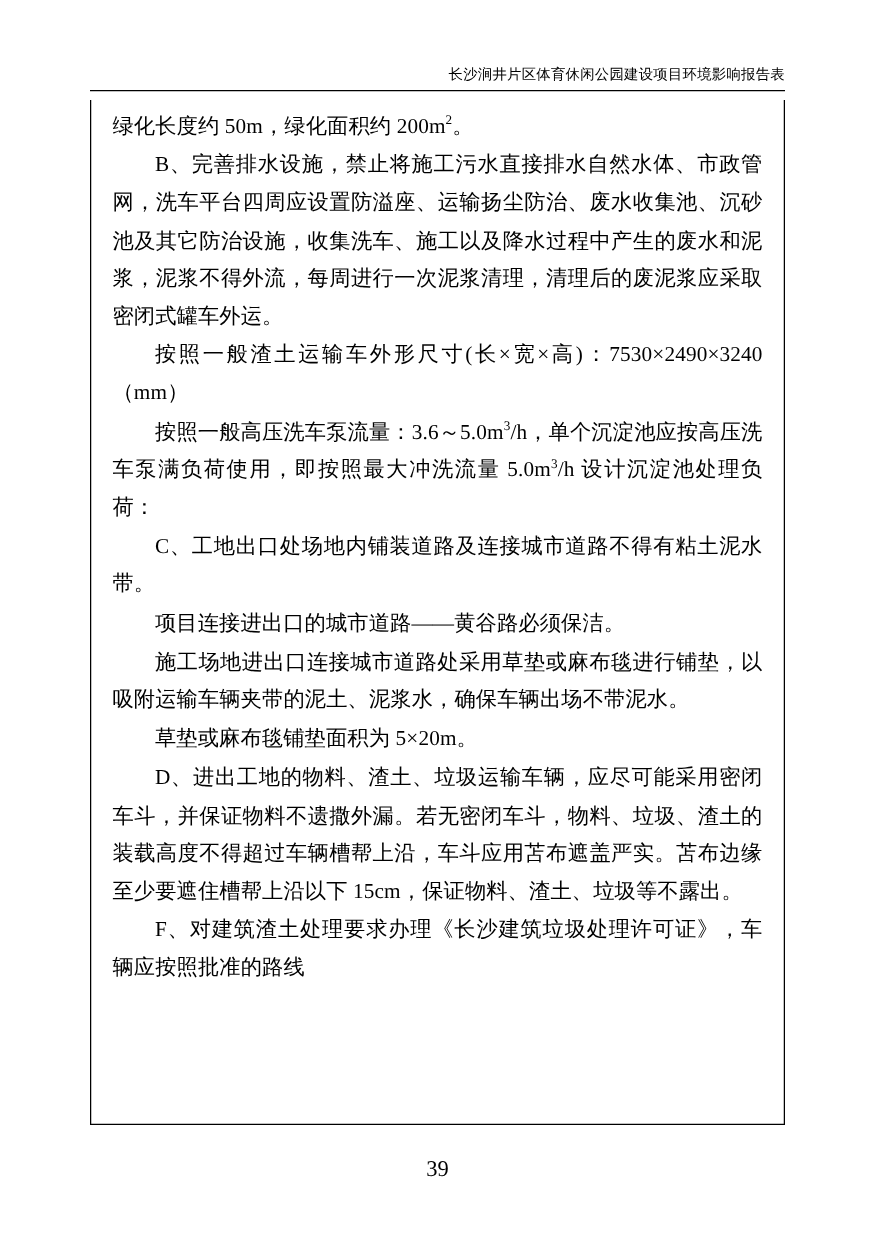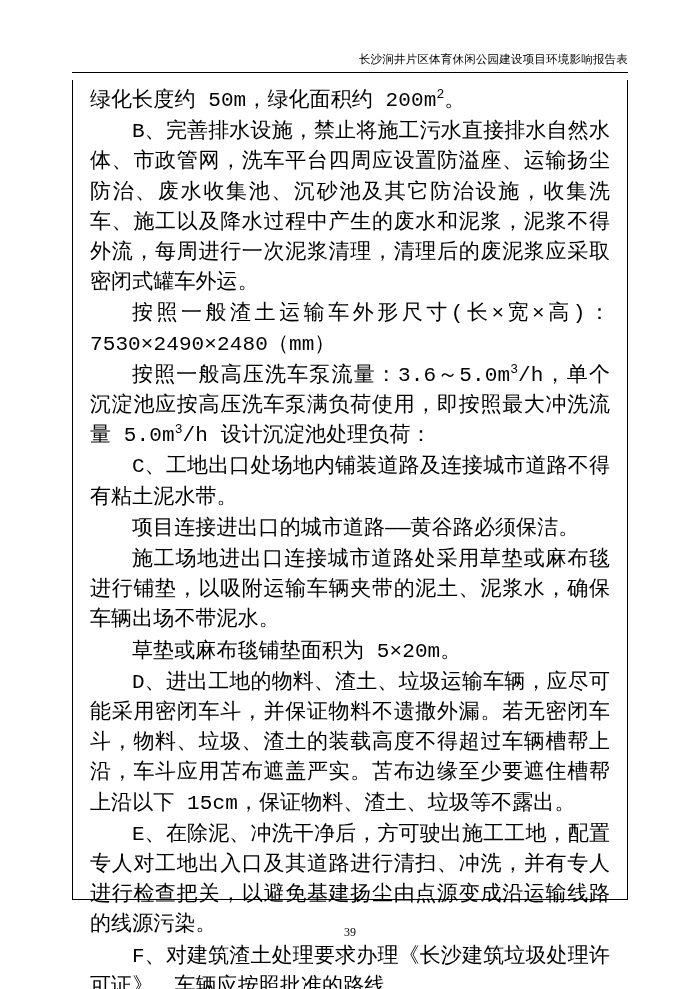--- a/index.html
+++ b/index.html
@@ -53,62 +53,60 @@
   .content {
     position: absolute;
     left: 82px;
     top: 86px;
     width: 536px;
     box-sizing: border-box;
     padding: 0 8px;
   }
   p.para {
     margin: 0 0 1px 0;
-    font-size: 21px;
+    font-size: 17px;
     line-height: 30.2px;
     text-align: justify;
     text-justify: inter-ideograph;
     letter-spacing: 0.1px;
-    font-family: Liberation Mono, monospace;
   }
   p.indent {
     text-indent: 2em;
   }
   sup {
     font-size: 0.62em;
     vertical-align: super;
     line-height: 0;
   }
   .pagenum {
     position: absolute;
     left: 0;
     right: 0;
     top: 925px;
     text-align: center;
-    font-size: 12px;
+    font-size: 18px;
     font-family: "Liberation Serif", "DejaVu Serif", serif;
   }
 </style>
 </head>
 <body>
 
 <div class="page">
 
   <div class="header">长沙涧井片区体育休闲公园建设项目环境影响报告表</div>
   <div class="header-rule"></div>
   <div class="frame"></div>
 
   <div class="content">
       <p class="para">绿化长度约 50m，绿化面积约 200m<sup>2</sup>。</p>
       <p class="para indent">B、完善排水设施，禁止将施工污水直接排水自然水体、市政管网，洗车平台四周应设置防溢座、运输扬尘防治、废水收集池、沉砂池及其它防治设施，收集洗车、施工以及降水过程中产生的废水和泥浆，泥浆不得外流，每周进行一次泥浆清理，清理后的废泥浆应采取密闭式罐车外运。</p>
-      <p class="para indent">按照一般渣土运输车外形尺寸(长×宽×高)：7530×2490×2480（mm）</p>
+      <p class="para indent">按照一般渣土运输车外形尺寸(长×宽×高)：7530×2490×3240（mm）</p>
       <p class="para indent">按照一般高压洗车泵流量：3.6～5.0m<sup>3</sup>/h，单个沉淀池应按高压洗车泵满负荷使用，即按照最大冲洗流量 5.0m<sup>3</sup>/h 设计沉淀池处理负荷：</p>
       <p class="para indent">C、工地出口处场地内铺装道路及连接城市道路不得有粘土泥水带。</p>
       <p class="para indent">项目连接进出口的城市道路——黄谷路必须保洁。</p>
       <p class="para indent">施工场地进出口连接城市道路处采用草垫或麻布毯进行铺垫，以吸附运输车辆夹带的泥土、泥浆水，确保车辆出场不带泥水。</p>
       <p class="para indent">草垫或麻布毯铺垫面积为 5×20m。</p>
       <p class="para indent">D、进出工地的物料、渣土、垃圾运输车辆，应尽可能采用密闭车斗，并保证物料不遗撒外漏。若无密闭车斗，物料、垃圾、渣土的装载高度不得超过车辆槽帮上沿，车斗应用苫布遮盖严实。苫布边缘至少要遮住槽帮上沿以下 15cm，保证物料、渣土、垃圾等不露出。</p>
-      <p class="para indent">E、在除泥、冲洗干净后，方可驶出施工工地，配置专人对工地出入口及其道路进行清扫、冲洗，并有专人进行检查把关，以避免基建扬尘由点源变成沿运输线路的线源污染。</p>
       <p class="para indent">F、对建筑渣土处理要求办理《长沙建筑垃圾处理许可证》，车辆应按照批准的路线</p>
     </div>
 
   <div class="pagenum">39</div>
 </div>
 
 </body></html>

